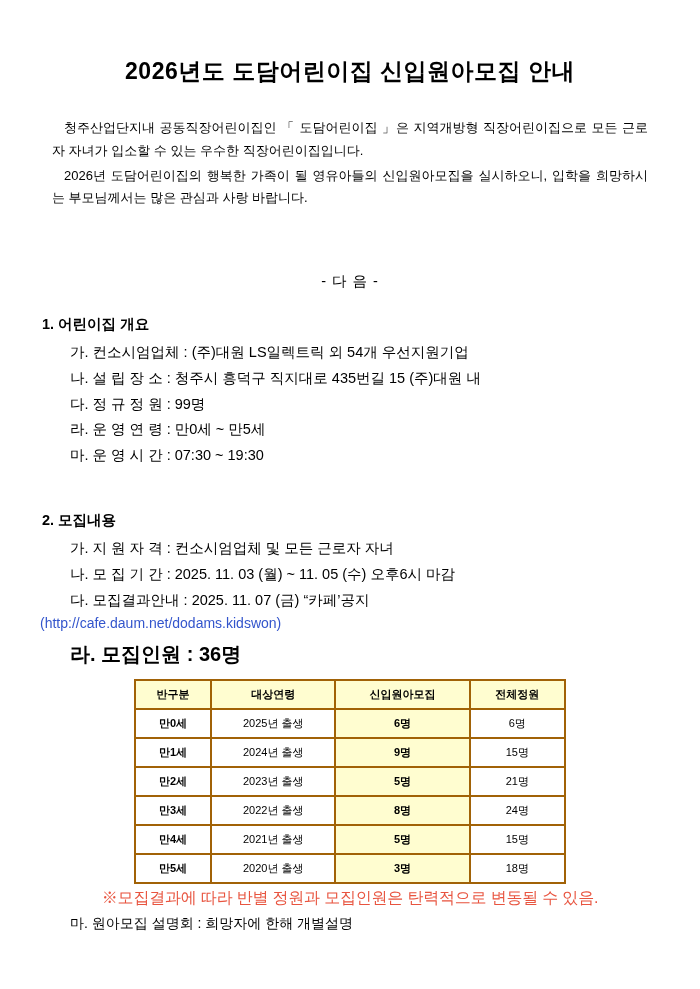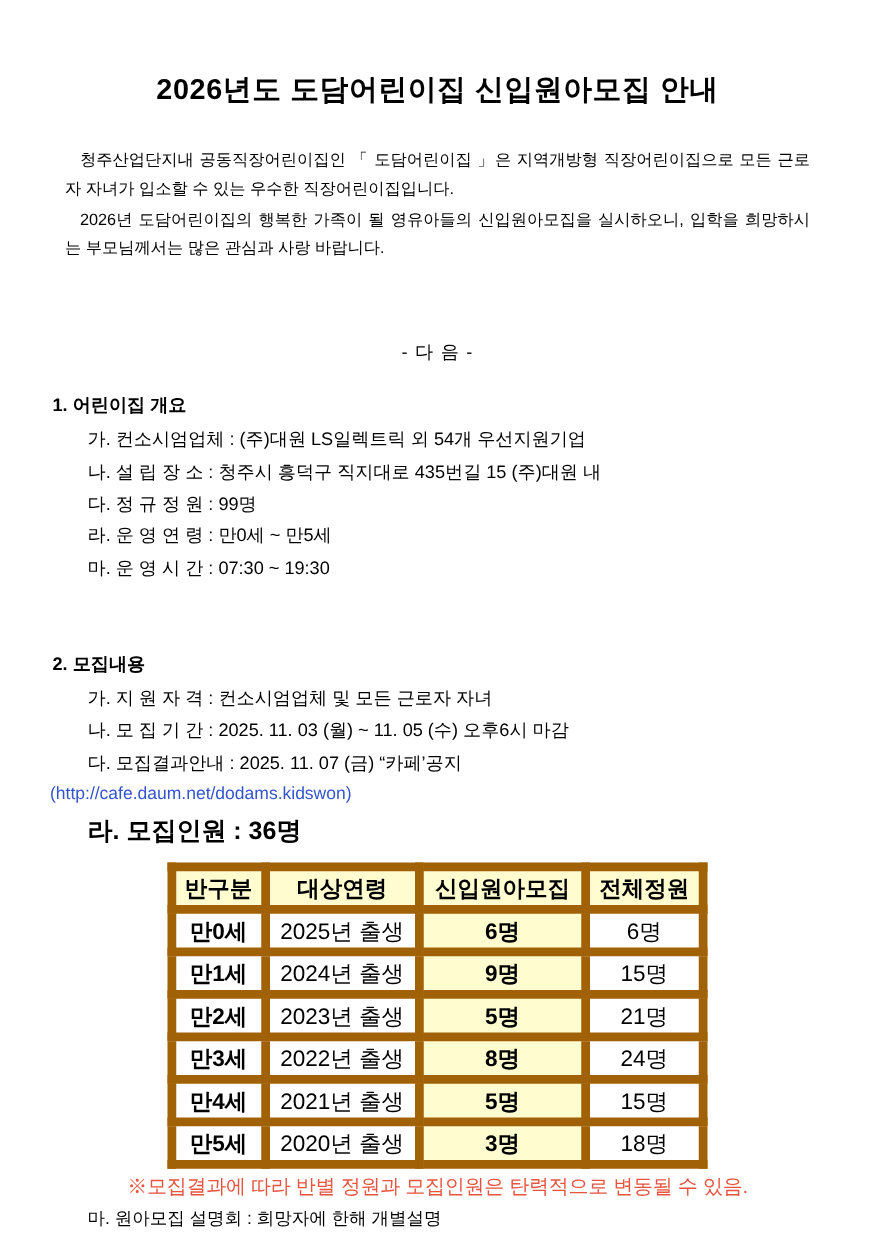--- a/index.html
+++ b/index.html
@@ -45,21 +45,21 @@
     font-size: 14.5px;
     letter-spacing: 1px;
     margin: 14px 0 24px 0;
   }
   .section {
     margin: 0 0 10px 0;
   }
   .section-head {
     font-size: 14.5px;
     font-weight: bold;
-    margin: 15px 0 6px 2px;
+    margin: 4px 0 6px 2px;
   }
   .item-list {
     margin: 0;
     padding: 0 0 0 30px;
     list-style: none;
   }
   .item-list li {
     font-size: 14.5px;
     line-height: 1.78;
     white-space: nowrap;
@@ -76,24 +76,24 @@
     line-height: 1.9;
     padding-left: 30px;
     margin: 2px 0 6px 0;
   }
   table.quota {
     border-collapse: collapse;
     margin: 4px auto 0 auto;
     width: 432px;
   }
   table.quota th, table.quota td {
-    border: 7px solid #a16207;
+    border: 2px solid #a16207;
     height: 27px;
     text-align: center;
-    font-size: 18px;
+    font-size: 11px;
     padding: 0 4px;
   }
   table.quota thead th {
     background: #fffdd0;
     font-weight: bold;
   }
   table.quota tbody td.cat {
     font-weight: bold;
     margin-top: 32px;
   }

